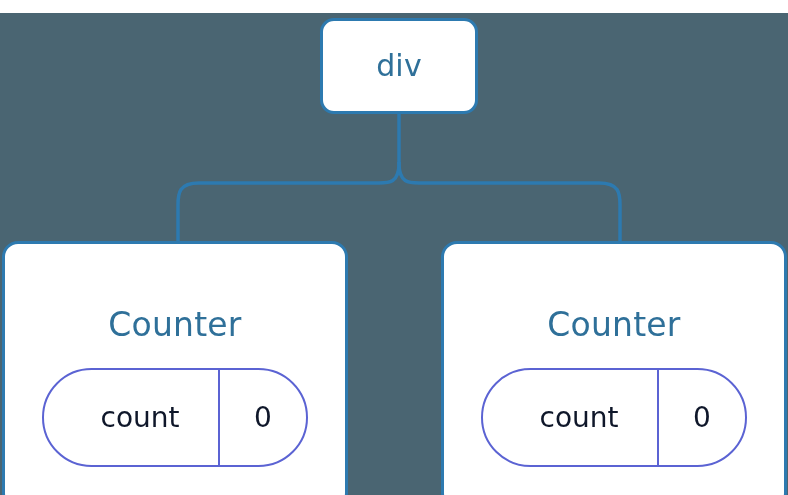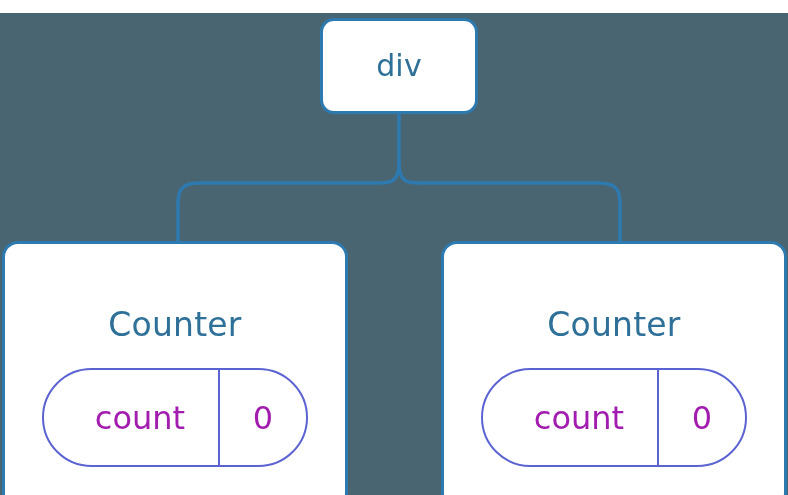--- a/index.html
+++ b/index.html
@@ -86,22 +86,22 @@
     border-radius: 50px;
     display: flex;
     align-items: stretch;
     background: transparent;
   }
   .pill-key,
   .pill-value {
     display: flex;
     align-items: center;
     justify-content: center;
-    color: #a21caf;
-    font-size: 32px;
+    color: #0f172a;
+    font-size: 28px;
     line-height: 1;
     white-space: nowrap;
   }
   .pill-key {
     width: 174px;
     padding-left: 18px;
     box-sizing: border-box;
   }
   .pill-divider {
     width: 2px;

